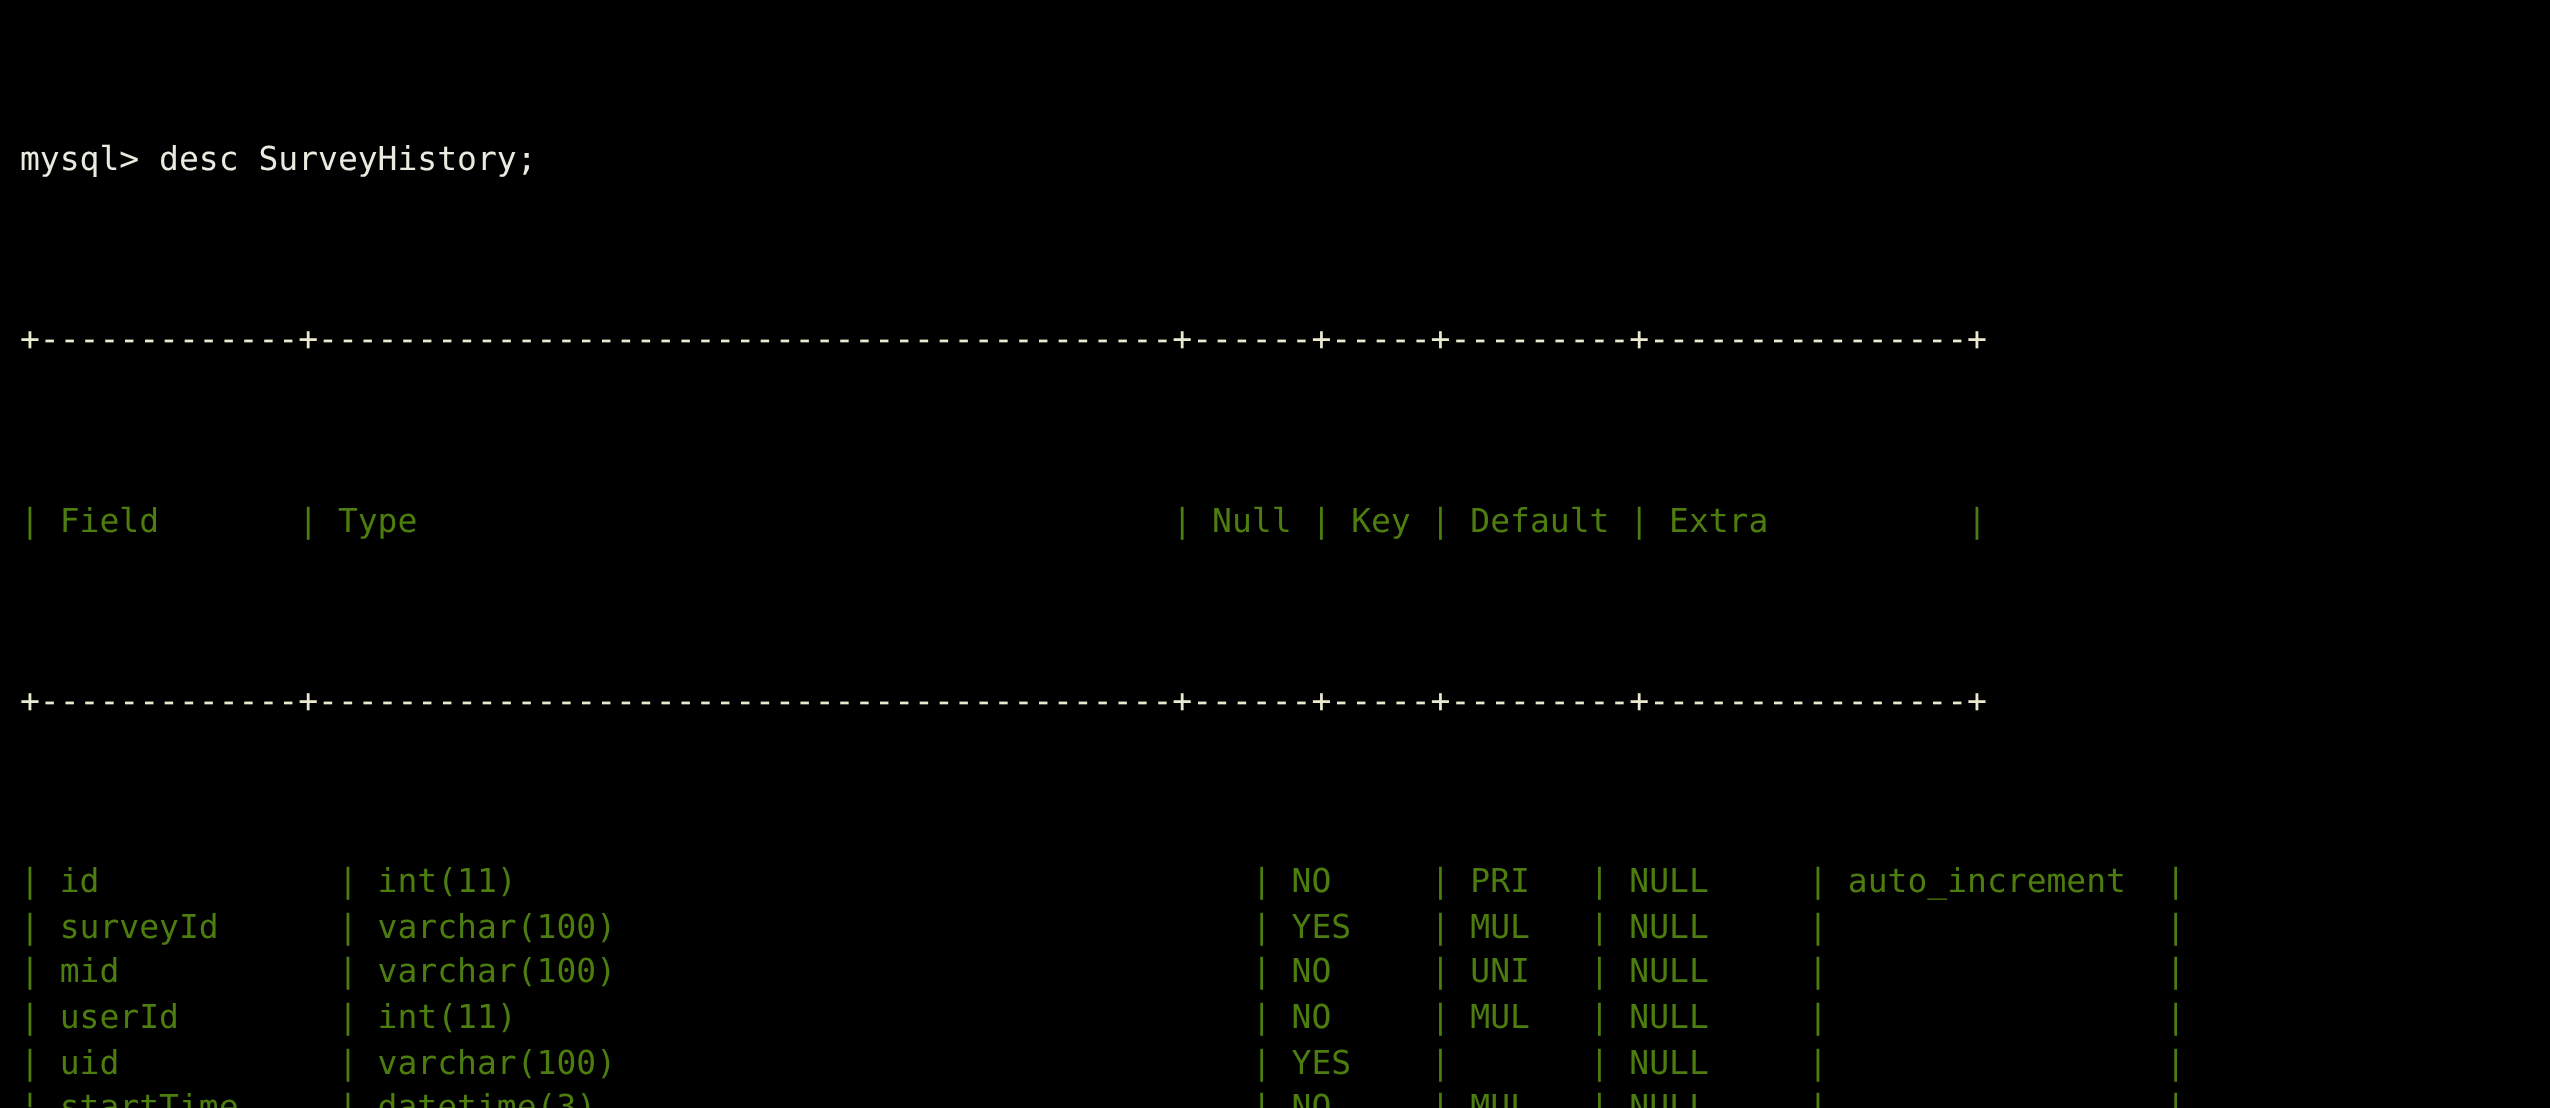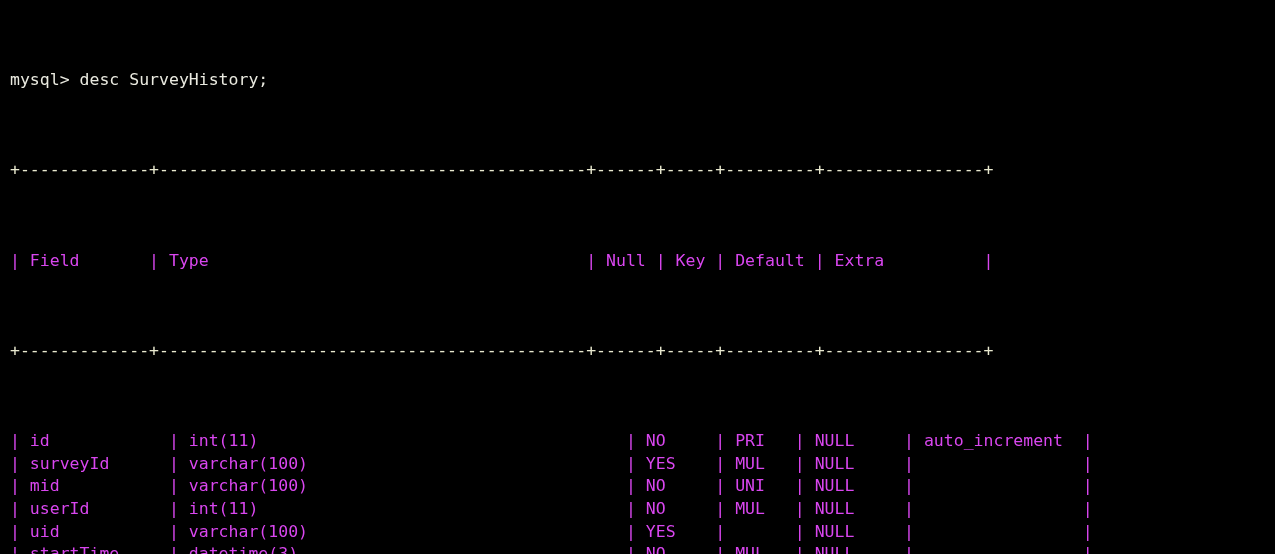--- a/index.html
+++ b/index.html
@@ -29,21 +29,21 @@
     letter-spacing: 0px;
   }
   .line {
     white-space: pre;
     height: 22.6px;
   }
   .rule {
     color: #e9e9cf;
   }
   .txt {
-    color: #d946ef;
+    color: #4d7c0f;
   }
   .prompt-line {
     white-space: pre;
     height: 22.6px;
   }
   #watermark {
     position: absolute;
     right: 13px;
     bottom: 6px;
     font-family: "Liberation Sans", "DejaVu Sans", sans-serif;

